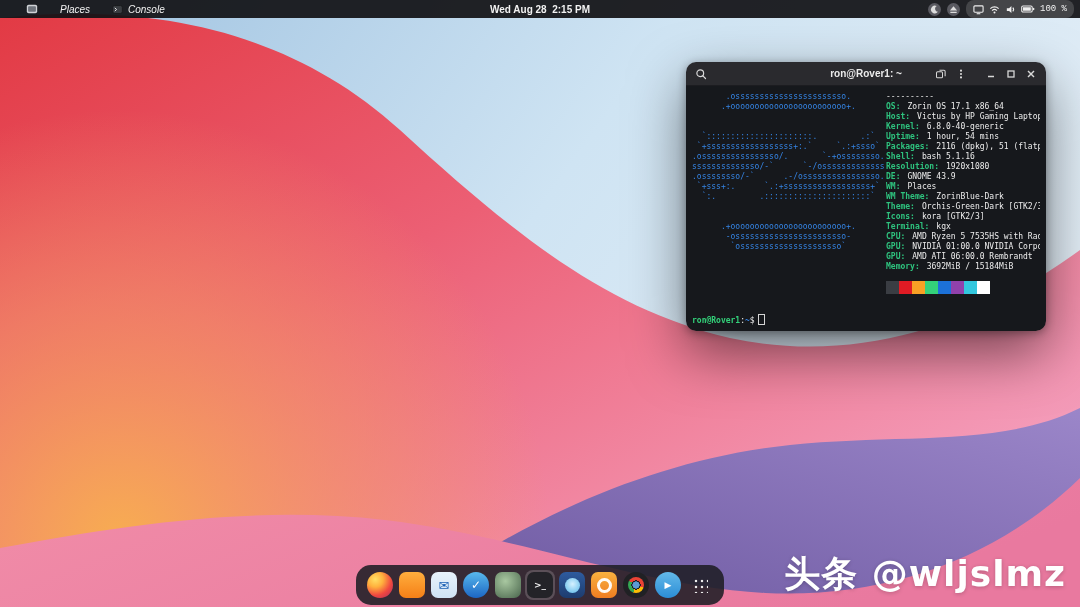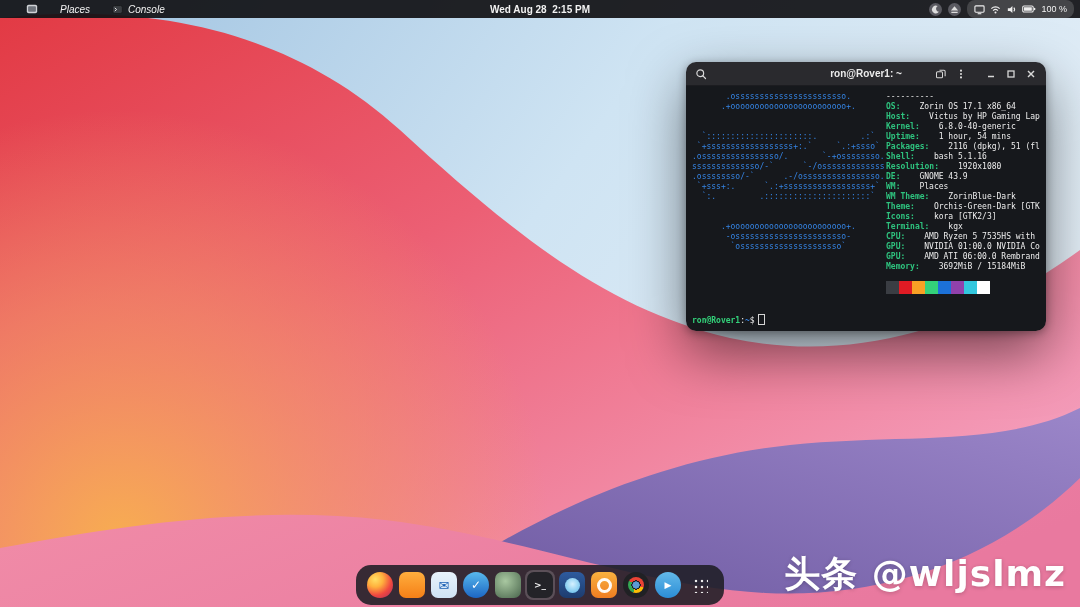--- a/index.html
+++ b/index.html
@@ -15,42 +15,42 @@
     background:rgba(18,18,22,.93);display:flex;align-items:center;
     color:#f2f2f2;font-size:10px;}
   .tb-left{display:flex;align-items:center;gap:22px;padding-left:26px;}
   .tb-item{display:flex;align-items:center;gap:5px;cursor:default;font-style:italic;}
   .tb-item.no-italic{font-style:normal;}
   .tb-clock{position:absolute;left:50%;transform:translateX(-50%);white-space:pre;font-weight:bold;font-size:10px;}
   .tb-right{margin-left:auto;display:flex;align-items:center;gap:6px;padding-right:6px;}
   .tb-circle{width:13px;height:13px;border-radius:50%;background:rgba(100,100,108,.85);
     display:flex;align-items:center;justify-content:center;}
   .tb-pill{display:flex;align-items:center;gap:5px;background:rgba(255,255,255,.16);
-    border-radius:8px;height:14px;padding:2px 7px;font-size:9px;white-space:pre;}
+    border-radius:8px;height:14px;padding:2px 7px;font-size:9px;white-space:pre;font-family:Liberation Mono, monospace;}
   
   .window{position:absolute;left:686px;top:62px;width:360px;height:269px;z-index:40;
     border-radius:10px;overflow:hidden;display:flex;flex-direction:column;
     box-shadow:0 22px 55px rgba(0,0,0,.5),0 2px 10px rgba(0,0,0,.35);}
   .titlebar{height:23px;flex:0 0 auto;background:#2a2a2e;border-bottom:1px solid #1c1c20;
     display:flex;align-items:center;padding:0 6px;position:relative;}
   .win-title{position:absolute;left:50%;transform:translateX(-50%);
     font-size:10px;font-weight:bold;color:#ebebeb;white-space:pre;}
   .tb-btn{width:18px;height:17px;border-radius:4px;display:flex;align-items:center;justify-content:center;}
   .tb-actions{margin-left:auto;display:flex;align-items:center;gap:2px;}
   .tb-gap{width:8px;}
   .terminal-body{flex:1;background:#16181c;position:relative;padding:6px;overflow:hidden;
     font-family:"DejaVu Sans Mono",monospace;font-size:8px;line-height:10px;color:var(--value,#ededed);}
   .output{display:flex;}
   .art{margin:0;white-space:pre;color:var(--ascii,#3584e4);flex:0 0 auto;width:194px;
     font-family:inherit;font-size:inherit;line-height:inherit;}
   .sysinfo{flex:1;min-width:0;}
   .dashes{height:10px;white-space:pre;color:var(--value,#ededed);}
   .info-line{height:10px;white-space:pre;overflow:hidden;}
   .info-label{color:var(--label,#2ec27e);font-weight:bold;text-align:right;}
-  .info-value{padding-left:19px;color:var(--value,#ededed);}
+  .info-value{padding-left:7px;color:var(--value,#ededed);}
   .palette{display:flex;margin-top:9px;}
   .palette-cell{width:13px;height:13px;}
   .prompt{position:absolute;left:6px;bottom:5px;white-space:pre;}
   .p-user{color:var(--prompt-user,#33d17a);font-weight:bold;}
   .p-colon,.p-dollar{color:var(--value,#ededed);}
   .p-path{color:var(--prompt-path,#3584e4);font-weight:bold;}
   .cursor{display:inline-block;width:5px;height:9px;border:1px solid #d5d5d5;
     vertical-align:-2px;margin-left:3px;}
   
   .dock{position:absolute;left:50%;transform:translateX(-50%);bottom:2px;z-index:55;

